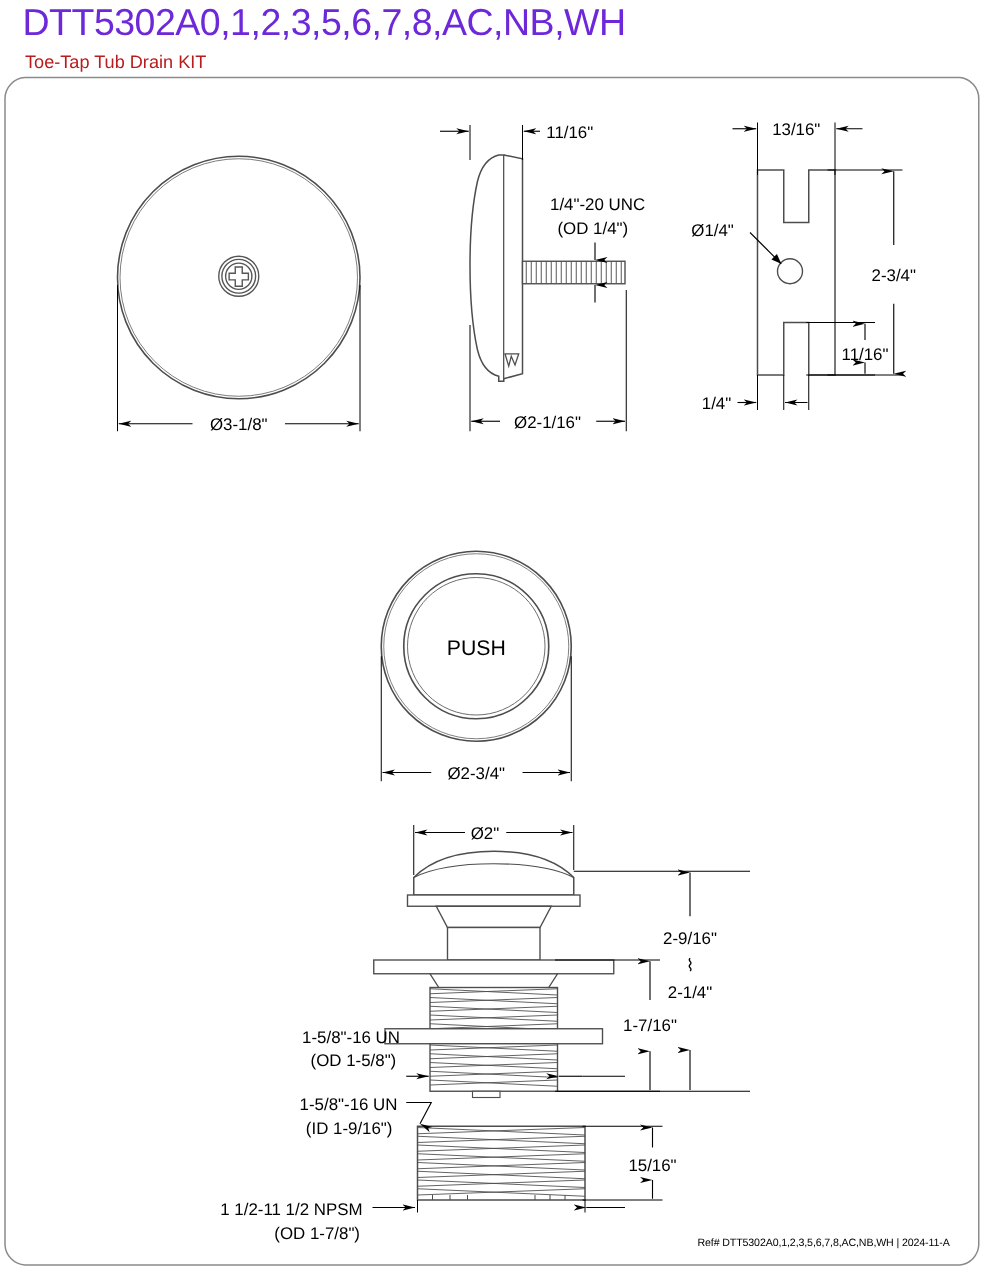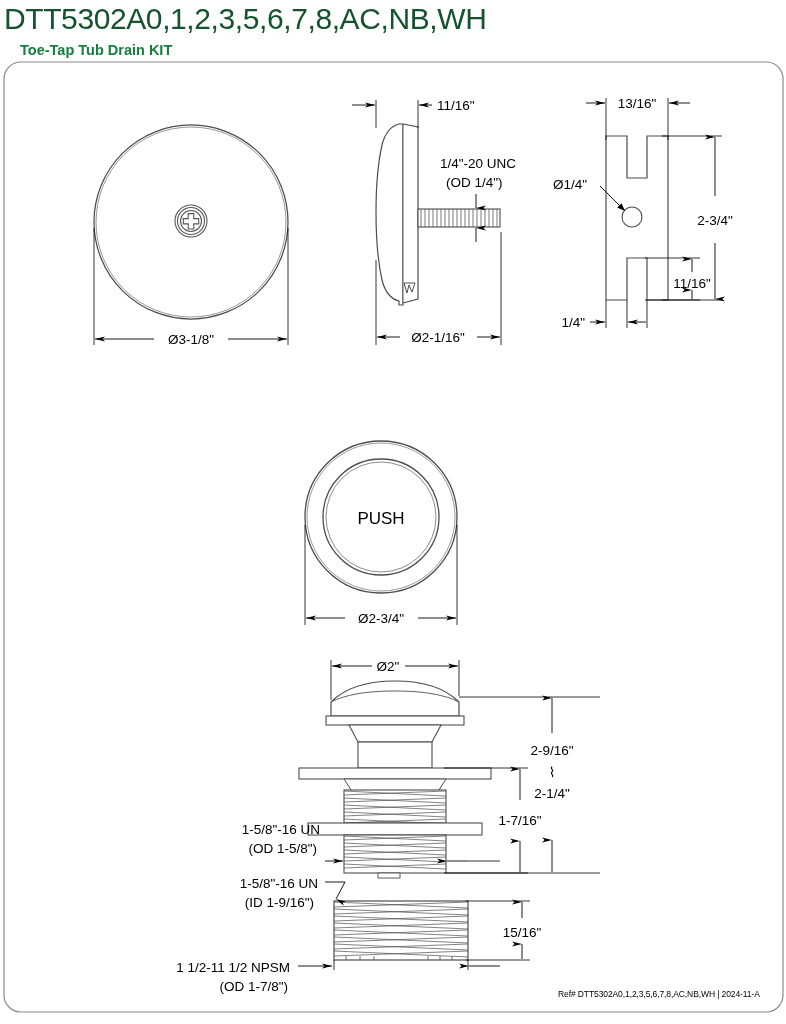--- a/index.html
+++ b/index.html
@@ -16,38 +16,38 @@
     overflow: hidden;
   }
   #sheet {
     position: absolute;
     left: 0; top: 0;
     width: 786px;
     height: 1024px;
   }
   .hdr-title {
     position: absolute;
-    left: 4px;
+    left: 18px;
     top: 2px;
     font-size: 30px;
     font-weight: 400;
     letter-spacing: -0.4px;
     white-space: nowrap;
     line-height: 34px;
-    color: #14532d;
+    color: #6d28d9;
   }
   .hdr-sub {
     position: absolute;
     left: 20px;
     top: 41px;
     font-size: 14.5px;
-    font-weight: 700;
+    font-weight: 400;
     white-space: nowrap;
     line-height: 18px;
-    color: #15803d;
+    color: #b91c1c;
   }
   .footer-ref {
     position: absolute;
     left: 538px;
     top: 989px;
     font-size: 8.5px;
     white-space: nowrap;
     color: #000;
     letter-spacing: -0.1px;
     margin-left: 20px;

